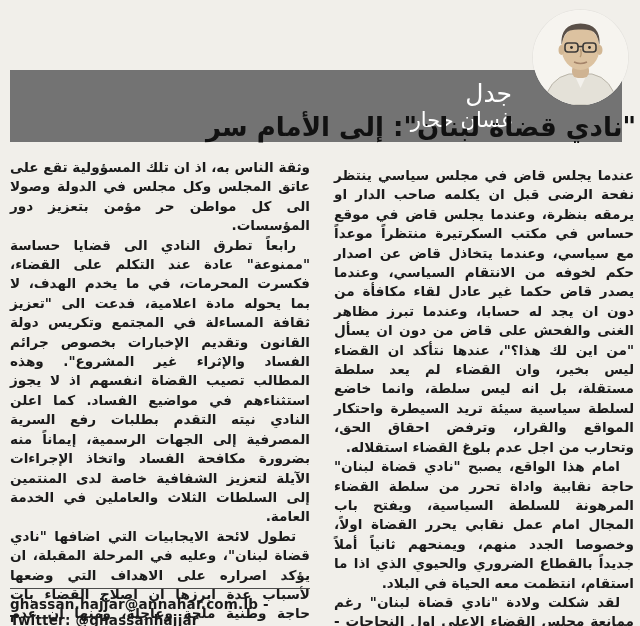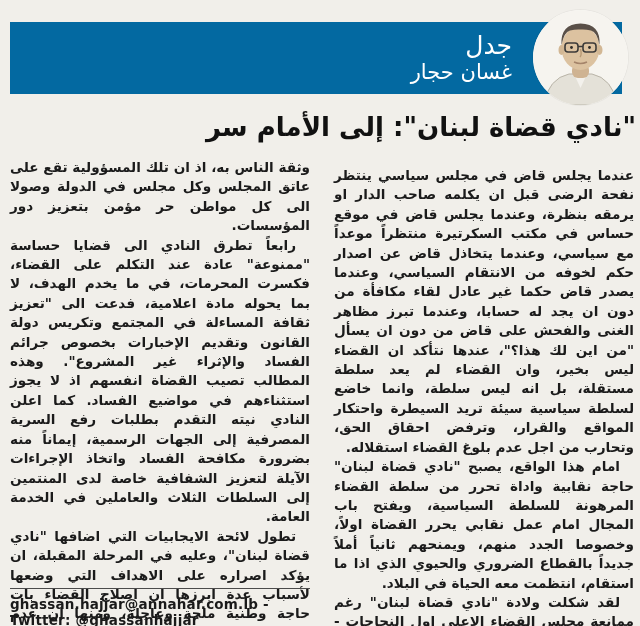--- a/index.html
+++ b/index.html
@@ -51,21 +51,21 @@
     position:absolute;left:10px;top:596px;width:310px;
     direction:ltr;text-align:left;
     font-size:13.5px;font-weight:700;color:#1a1a1a;letter-spacing:0.2px;
   }
 </style>
 </head>
 <body>
 
 <div class="page">
 
-  <div class="header-bar" id="header-bar" style="background: #0369a1;">
+  <div class="header-bar" id="header-bar" style="background: #737373; margin-top: 48px;">
     <div class="header-text">
       <div class="column-name">جدل</div>
       <div class="author-name">غسان حجار</div>
     </div>
   </div>
 
   <div class="author-photo">
     <svg viewBox="0 0 95 95" xmlns="http://www.w3.org/2000/svg">
       <circle cx="47.5" cy="47.5" r="47.5" fill="#f6f4ef"></circle>
 

